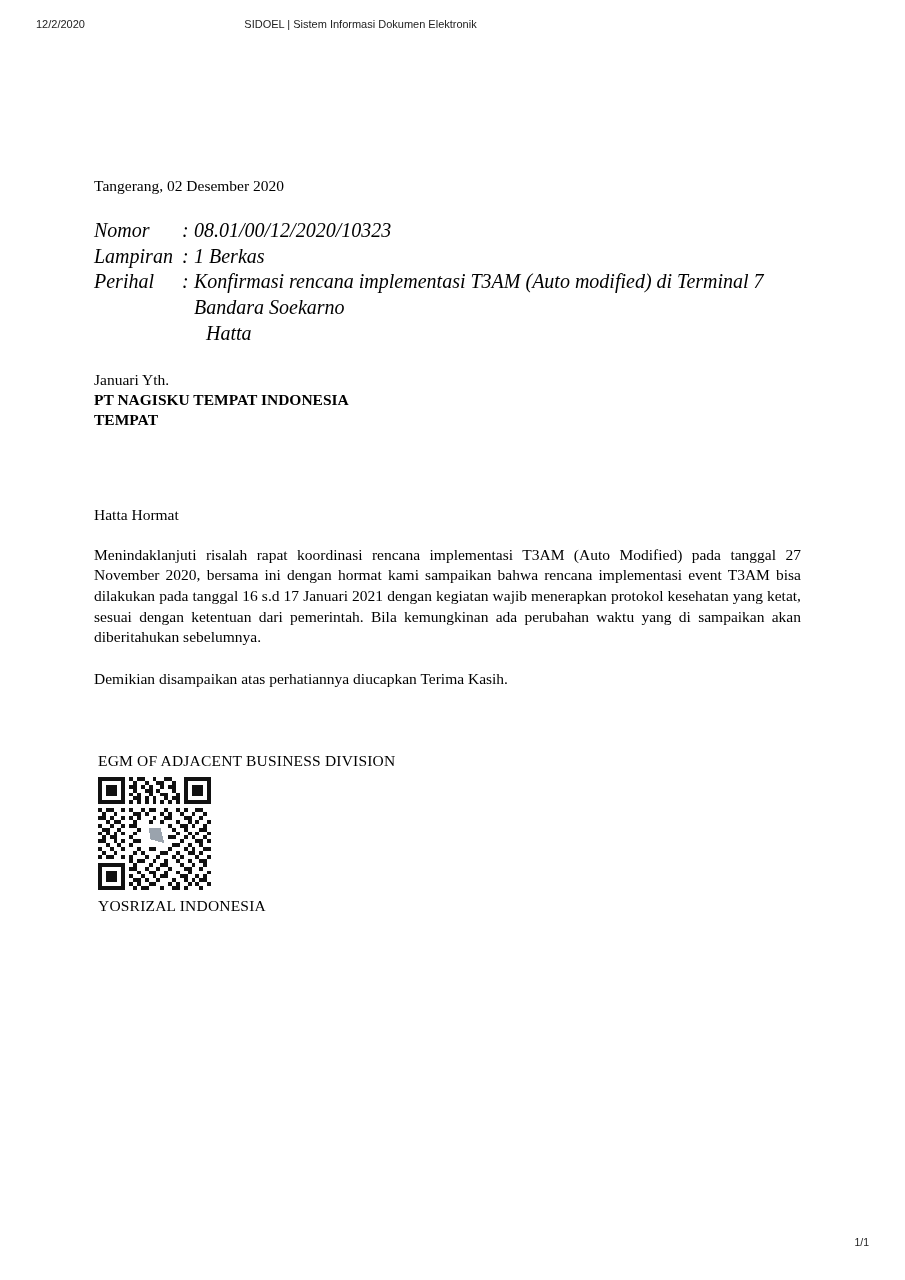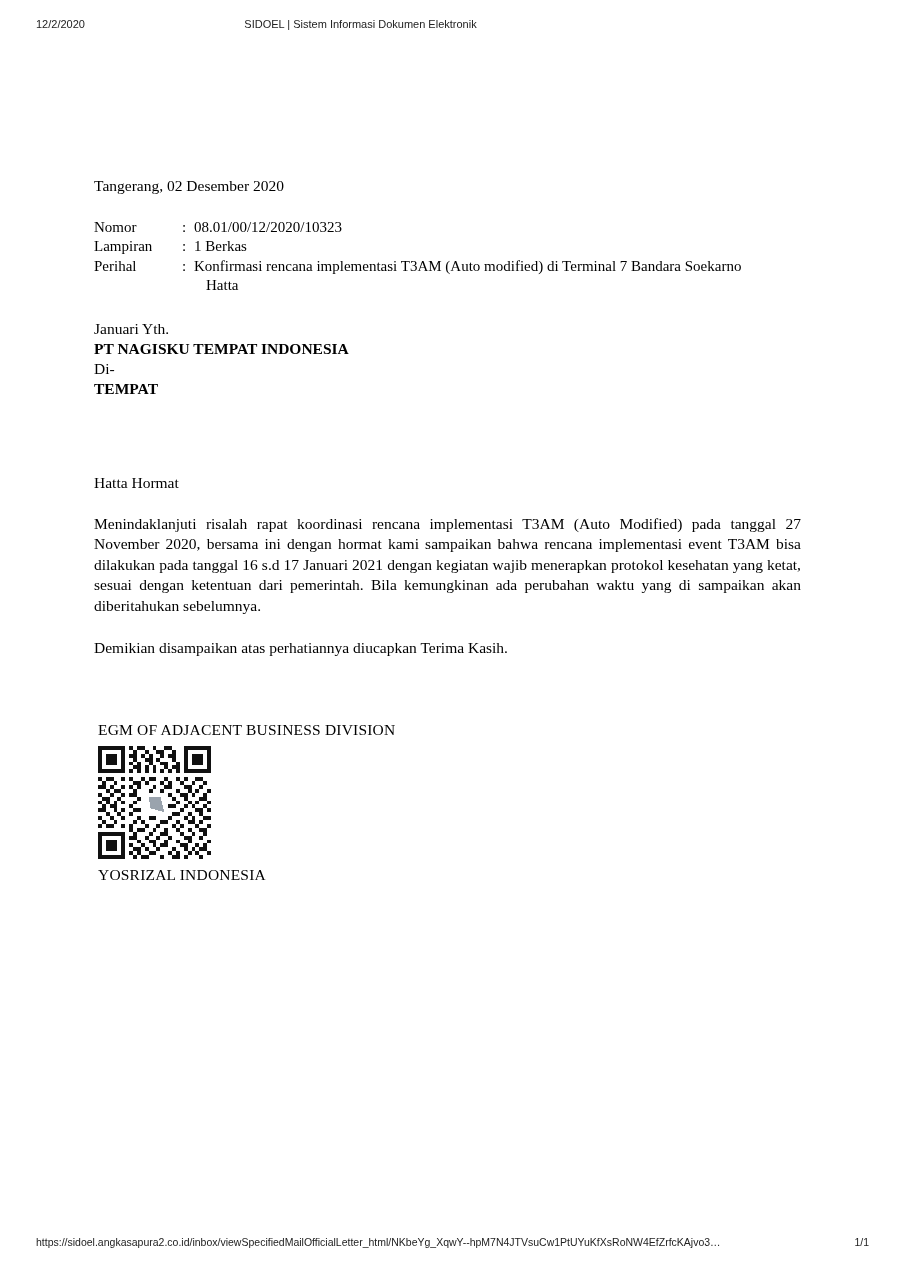--- a/index.html
+++ b/index.html
@@ -81,22 +81,23 @@
     white-space: nowrap;
   }
 
   table.meta {
     border-collapse: collapse;
     margin: 0 0 24px 0;
   }
   table.meta td {
     padding: 0;
     vertical-align: top;
-    font-size: 15px;
+    font-size: 20px;
     line-height: 1.28;
+    font-style: italic;
   }
   td.meta-label { width: 88px; white-space: nowrap; }
   td.meta-colon { width: 12px; }
   td.meta-value { width: 620px; }
   td.meta-value .wrap-indent { display: block; padding-left: 12px; }
 
   .recipient { margin: 0 0 0 0; }
   .recipient div { line-height: 1.3; }
   .bold { font-weight: bold; }
 
@@ -160,21 +161,20 @@
         <span>Konfirmasi rencana implementasi T3AM (Auto modified) di Terminal 7 Bandara Soekarno</span>
         <span class="wrap-indent">Hatta</span>
       </td>
     </tr>
   </tbody>
     </table>
 
   <div class="recipient">
     <div>Januari Yth.</div>
     <div class="bold">PT NAGISKU TEMPAT INDONESIA</div>
-    <div>Di-</div>
     <div class="bold">TEMPAT</div>
   </div>
 
   <p class="salutation">Hatta Hormat</p>
 
   <p class="para">Menindaklanjuti risalah rapat koordinasi rencana implementasi T3AM (Auto Modified) pada tanggal 27 November 2020, bersama ini dengan hormat kami sampaikan bahwa rencana implementasi event T3AM bisa dilakukan pada tanggal 16 s.d 17 Januari 2021 dengan kegiatan wajib menerapkan protokol kesehatan yang ketat, sesuai dengan ketentuan dari pemerintah. Bila kemungkinan ada perubahan waktu yang di sampaikan akan diberitahukan sebelumnya.</p>
 
   <p class="para closing">Demikian disampaikan atas perhatiannya diucapkan Terima Kasih.</p>
 
   <div class="sign-block">
@@ -419,15 +419,14 @@
           <path d="M13 13 L16 13 L17 17 L13.5 16 Z"></path>
         </g>
       </svg>
     </div>
 
     <div class="sign-name">YOSRIZAL INDONESIA</div>
   </div>
 </div>
 
 <div class="print-footer">
-  <span class="url">https://sidoel.angkasapura2.co.id/inbox/viewSpecifiedMailOfficialLetter_html/NKbeYg_XqwY--hpM7N4JTVsuCw1PtUYuKfXsRoNW4EfZrfcKAjvo3…</span>
   <span class="page">1/1</span>
 </div>
 
 </body></html>

